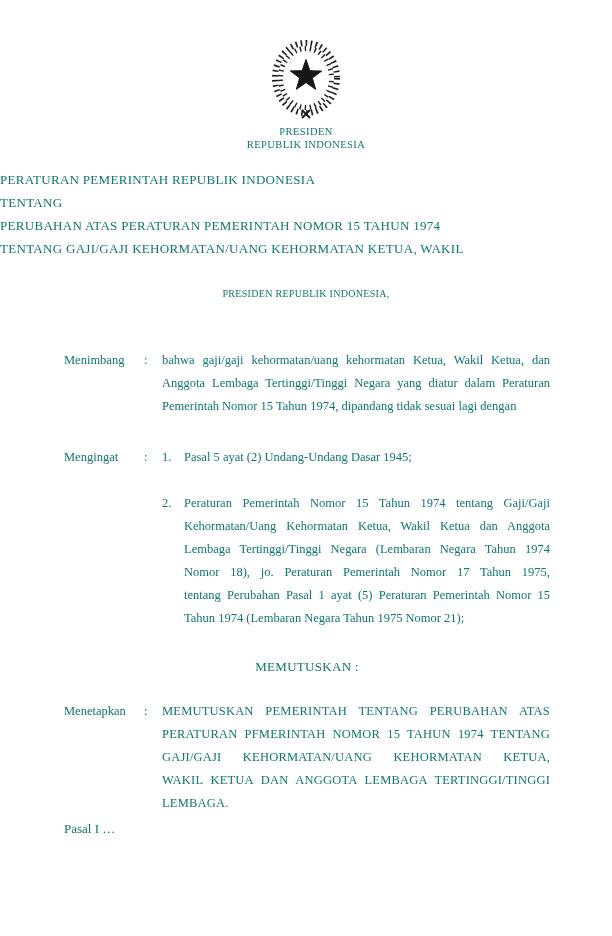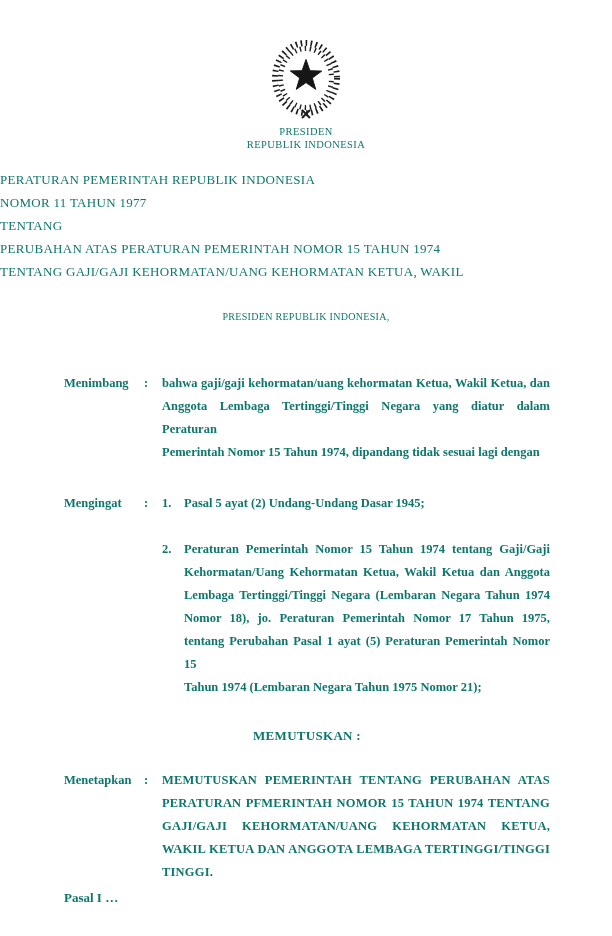--- a/index.html
+++ b/index.html
@@ -47,21 +47,20 @@
     font-size: 10px;
     line-height: 23px;
     letter-spacing: 0.3px;
   }
 
   .clauses {
     box-sizing: border-box;
     padding: 0 62px 0 64px;
     font-size: 12.5px;
     line-height: 23px;
-    font-weight: bold;
   }
   .clause-row {
     display: grid;
     grid-template-columns: 80px 18px 1fr;
     align-items: start;
   }
   .clause-label { line-height: 23px; }
   .clause-colon { line-height: 23px; }
 
   .lines-justify .line {
@@ -116,21 +115,20 @@
     </svg>
   </div>
 
   <div class="org-block">
     <span>PRESIDEN</span>
     <span>REPUBLIK INDONESIA</span>
   </div>
 
   <div class="title-block lines-center">
       <span class="line">PERATURAN PEMERINTAH REPUBLIK INDONESIA</span>
-      <span class="line">NOMOR 11 TAHUN 1977</span>
       <span class="line">TENTANG</span>
       <span class="line">PERUBAHAN ATAS PERATURAN PEMERINTAH NOMOR 15 TAHUN 1974</span>
       <span class="line">TENTANG GAJI/GAJI KEHORMATAN/UANG KEHORMATAN KETUA, WAKIL</span>
     </div>
 
   <div class="salutation">PRESIDEN REPUBLIK INDONESIA,</div>
 
   <div class="clauses">
 
     <div class="clause-row menimbang">
@@ -170,21 +168,21 @@
     <div class="memutuskan-heading">MEMUTUSKAN :</div>
 
     <div class="clause-row menetapkan">
       <div class="clause-label">Menetapkan</div>
       <div class="clause-colon">:</div>
       <div class="clause-text lines-justify">
           <span class="line">MEMUTUSKAN PEMERINTAH TENTANG PERUBAHAN ATAS</span>
           <span class="line">PERATURAN PFMERINTAH NOMOR 15 TAHUN 1974 TENTANG</span>
           <span class="line">GAJI/GAJI KEHORMATAN/UANG KEHORMATAN KETUA,</span>
           <span class="line">WAKIL KETUA DAN ANGGOTA LEMBAGA TERTINGGI/TINGGI</span>
-          <span class="line">TINGGI.</span>
+          <span class="line">LEMBAGA.</span>
         </div>
     </div>
 
     <div class="continuation">Pasal I  …</div>
 
   </div>
 
 </div>
 
 </body></html>

